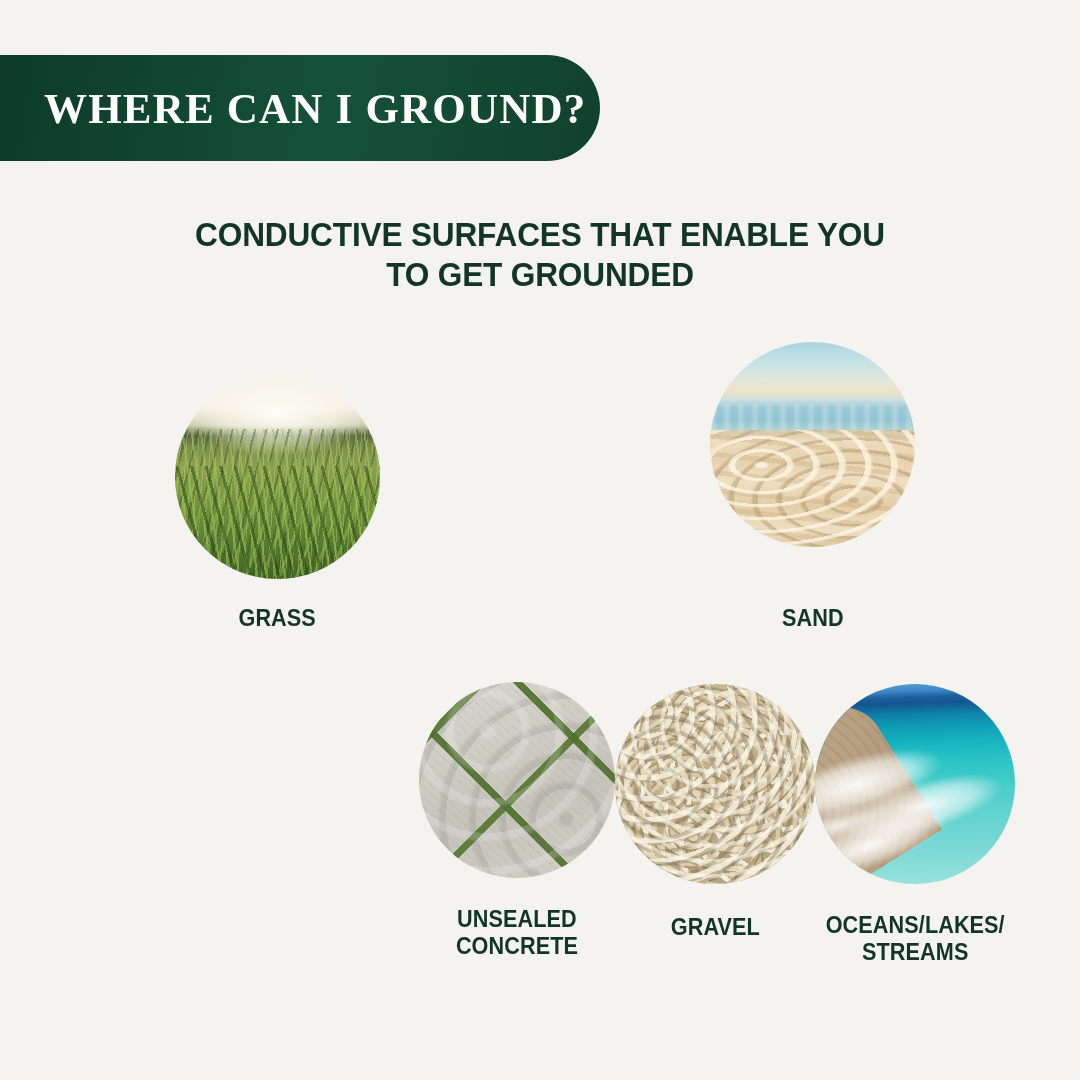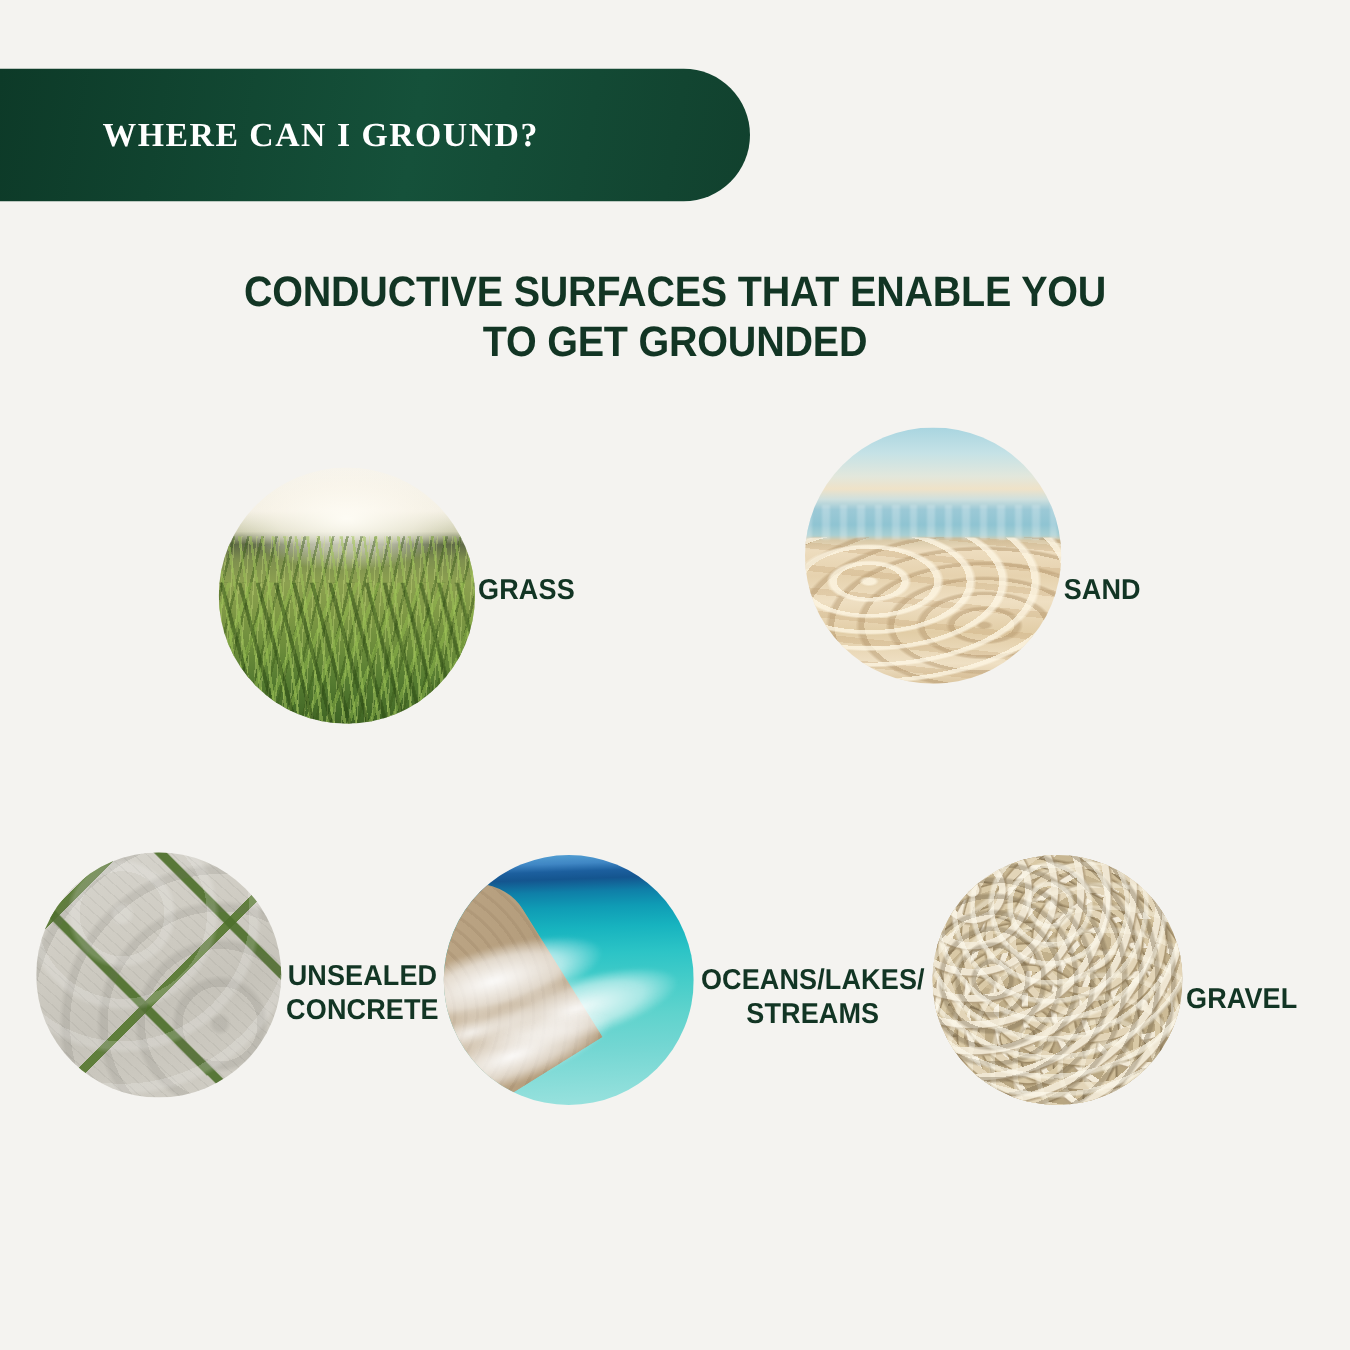--- a/index.html
+++ b/index.html
@@ -25,23 +25,23 @@
     background: linear-gradient(100deg, #0d3a28 0%, #15513a 55%, #11412e 100%);
     border-top-right-radius: 70px;
     border-bottom-right-radius: 70px;
     display: flex;
     align-items: center;
   }
   .banner-title {
     color: #ffffff;
     font-family: "Liberation Serif", "DejaVu Serif", serif;
     font-weight: bold;
-    font-size: 27px;
+    font-size: 43px;
     letter-spacing: 1.2px;
-    padding-left: 82px;
+    padding-left: 44px;
     white-space: nowrap;
   }
 
   
   .subtitle {
     position: absolute;
     left: 0;
     top: 214px;
     width: 1080px;
     text-align: center;
@@ -65,26 +65,26 @@
     left: 175px;
     top: 338px;
     width: 740px;
     justify-content: space-between;
     align-items: flex-start;
   }
   .row-2 {
     left: 55px;
     top: 682px;
     width: 960px;
-    justify-content: center;
+    justify-content: flex-end;
     align-items: flex-start;
   }
   .cell {
     display: flex;
-    flex-direction: row;
+    flex-direction: column;
     align-items: center;
   }
 
   .circle {
     border-radius: 50%;
     overflow: hidden;
     position: relative;
     flex: none;
   }
 
@@ -420,35 +420,35 @@
       <div class="img-concrete"></div>
     </div>
     <div class="label lbl-conc">
       <div>UNSEALED</div>
       <div>CONCRETE</div>
     </div>
   </div>
 
 
   <div class="cell">
+    <div class="circle c-gravel">
+      <div class="img-gravel"></div>
+    </div>
+    <div class="label lbl-gravel">
+      <div>GRAVEL</div>
+    </div>
+  </div>
+
+  <div class="cell">
     <div class="circle c-ocean">
       <div class="img-ocean">
         <div class="ocean-sand"></div>
         <div class="ocean-foam"></div>
         <div class="ocean-foamline"></div>
       </div>
     </div>
     <div class="label lbl-ocean">
       <div>OCEANS/LAKES/</div>
       <div>STREAMS</div>
     </div>
   </div>
 
-  <div class="cell">
-    <div class="circle c-gravel">
-      <div class="img-gravel"></div>
-    </div>
-    <div class="label lbl-gravel">
-      <div>GRAVEL</div>
-    </div>
-  </div>
-
 </div>
 
 </body></html>

